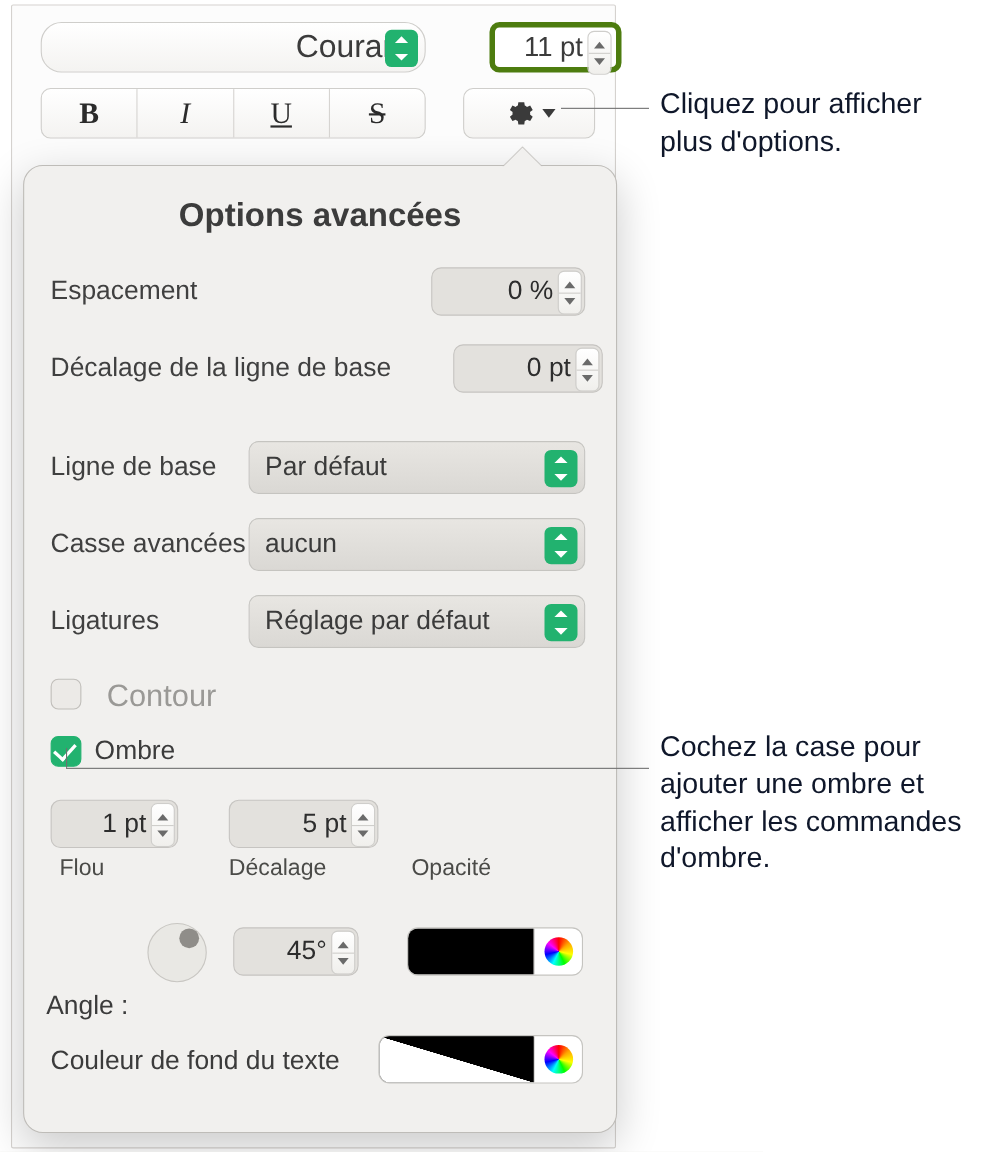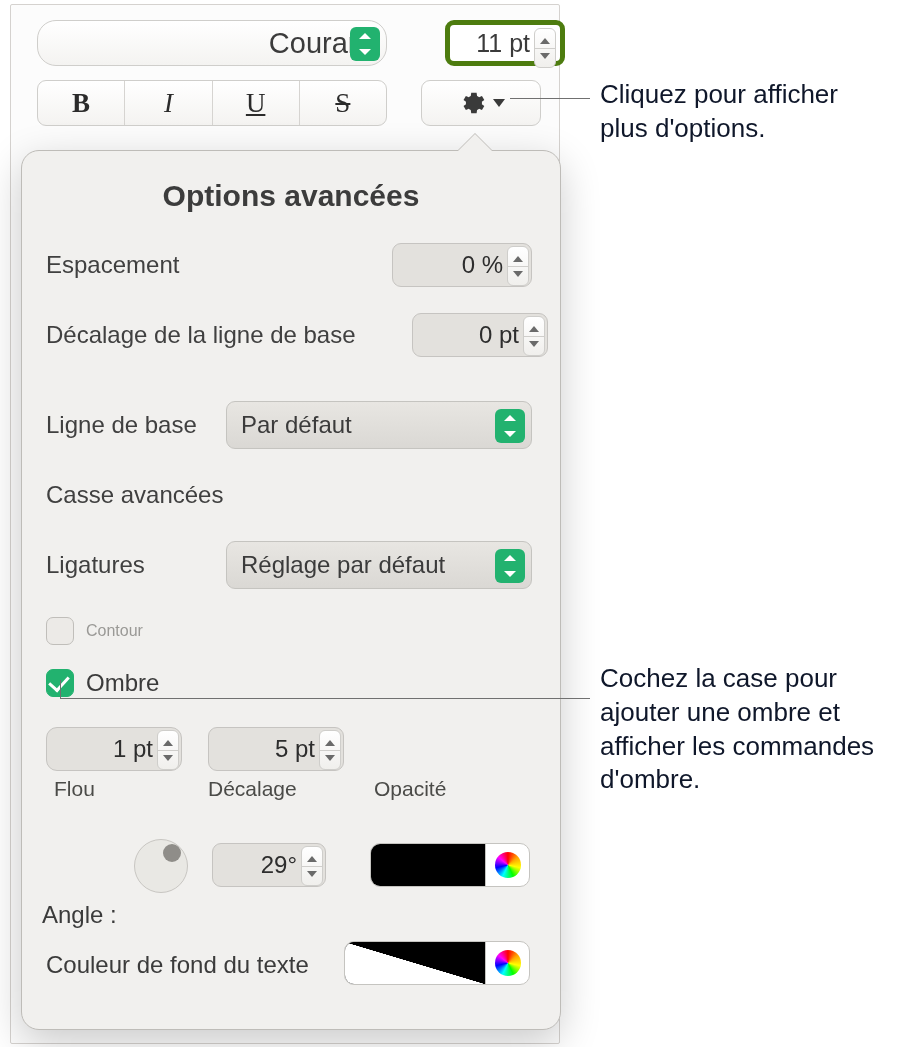--- a/index.html
+++ b/index.html
@@ -177,40 +177,40 @@
     display:flex; align-items:center;
     padding: 0 44px 0 14px;
     font-size:24px;
     color:#3b3b3b;
   }
   .selbox .green-arrows { right:6px; top:7px; }
   .ligne-s { top: 250px; left: 204px; width: 306px; }
   .casse-s { top: 320px; left: 204px; width: 306px; }
   .lig-s   { top: 390px; left: 204px; width: 306px; text-align: center; }
 
-  .contour-row { position:absolute; left: 24px; top: 466px; display:flex; align-items:center; gap:12px; color:#9a9996; font-size:16px; }
+  .contour-row { position:absolute; left: 24px; top: 466px; display:flex; gap:23px; color:#9a9996; font-size:28px; }
   .checkbox {
     width:28px; height:28px;
     border:1px solid #c0beba;
     border-radius:7px;
     background:#eceae7;
     position:relative;
   }
   .checkbox.checked {
     background:#22b26f; border-color:#22b26f;
   }
   .checkbox.checked::after {
     content:""; position:absolute;
     left:6px; top:2px; width:9px; height:16px;
     border-right:3.5px solid #fff; border-bottom:3.5px solid #fff;
     transform: rotate(42deg);
   }
   .ombre-row { position:absolute; left: 24px; top: 518px; display:flex; align-items:center; gap:12px; font-size:24px; }
 
-  .flou-b { top: 576px; left: 24px; width: 136px; border-radius: 11px; }
+  .flou-b { top: 576px; left: 24px; width: 116px; }
   .dec-b  { top: 576px; left: 186px; width: 136px; }
   .opa-b  { top: 576px; left: 348px; width: 160px; }
   .sublabel { position:absolute; top: 626px; font-size:21px; color:#4b4b48; }
   .sl-flou { left: 32px; }
   .sl-dec  { left: 186px; }
   .sl-opa  { left: 352px; }
 
   .angle-l { position:absolute; left:20px; top: 702px; font-size:24px;margin-top:48px; }
   .dial {
     position:absolute; left: 112px; top: 688px;
@@ -330,20 +330,24 @@
         </span>
     </div>
 
     <div class="label-l ligne-l">Ligne de base</div>
     <div class="selbox ligne-s">
       <span>Par défaut</span>
       <span class="green-arrows"></span>
     </div>
 
     <div class="label-l casse-l">Casse avancées</div>
+    <div class="selbox casse-s">
+      <span>aucun</span>
+      <span class="green-arrows"></span>
+    </div>
 
     <div class="label-l lig-l">Ligatures</div>
     <div class="selbox lig-s">
       <span>Réglage par défaut</span>
       <span class="green-arrows"></span>
     </div>
 
     <div class="contour-row">
       <span class="checkbox"></span>
       <span>Contour</span>
@@ -368,21 +372,21 @@
           <div></div>
         </span>
     </div>
     <div class="sublabel sl-flou">Flou</div>
     <div class="sublabel sl-dec">Décalage</div>
     <div class="sublabel sl-opa">Opacité</div>
 
     <div class="angle-l">Angle :</div>
     <div class="dial"></div>
     <div class="nbox angle-b">
-      <span>29°</span>
+      <span>45°</span>
       <span class="stepper">
           <div></div>
           <div></div>
         </span>
     </div>
     <div class="color-well cw1">
       <div class="swatch"></div>
       <div class="wheel">
           <div class="color-wheel-icon"></div>
         </div>

